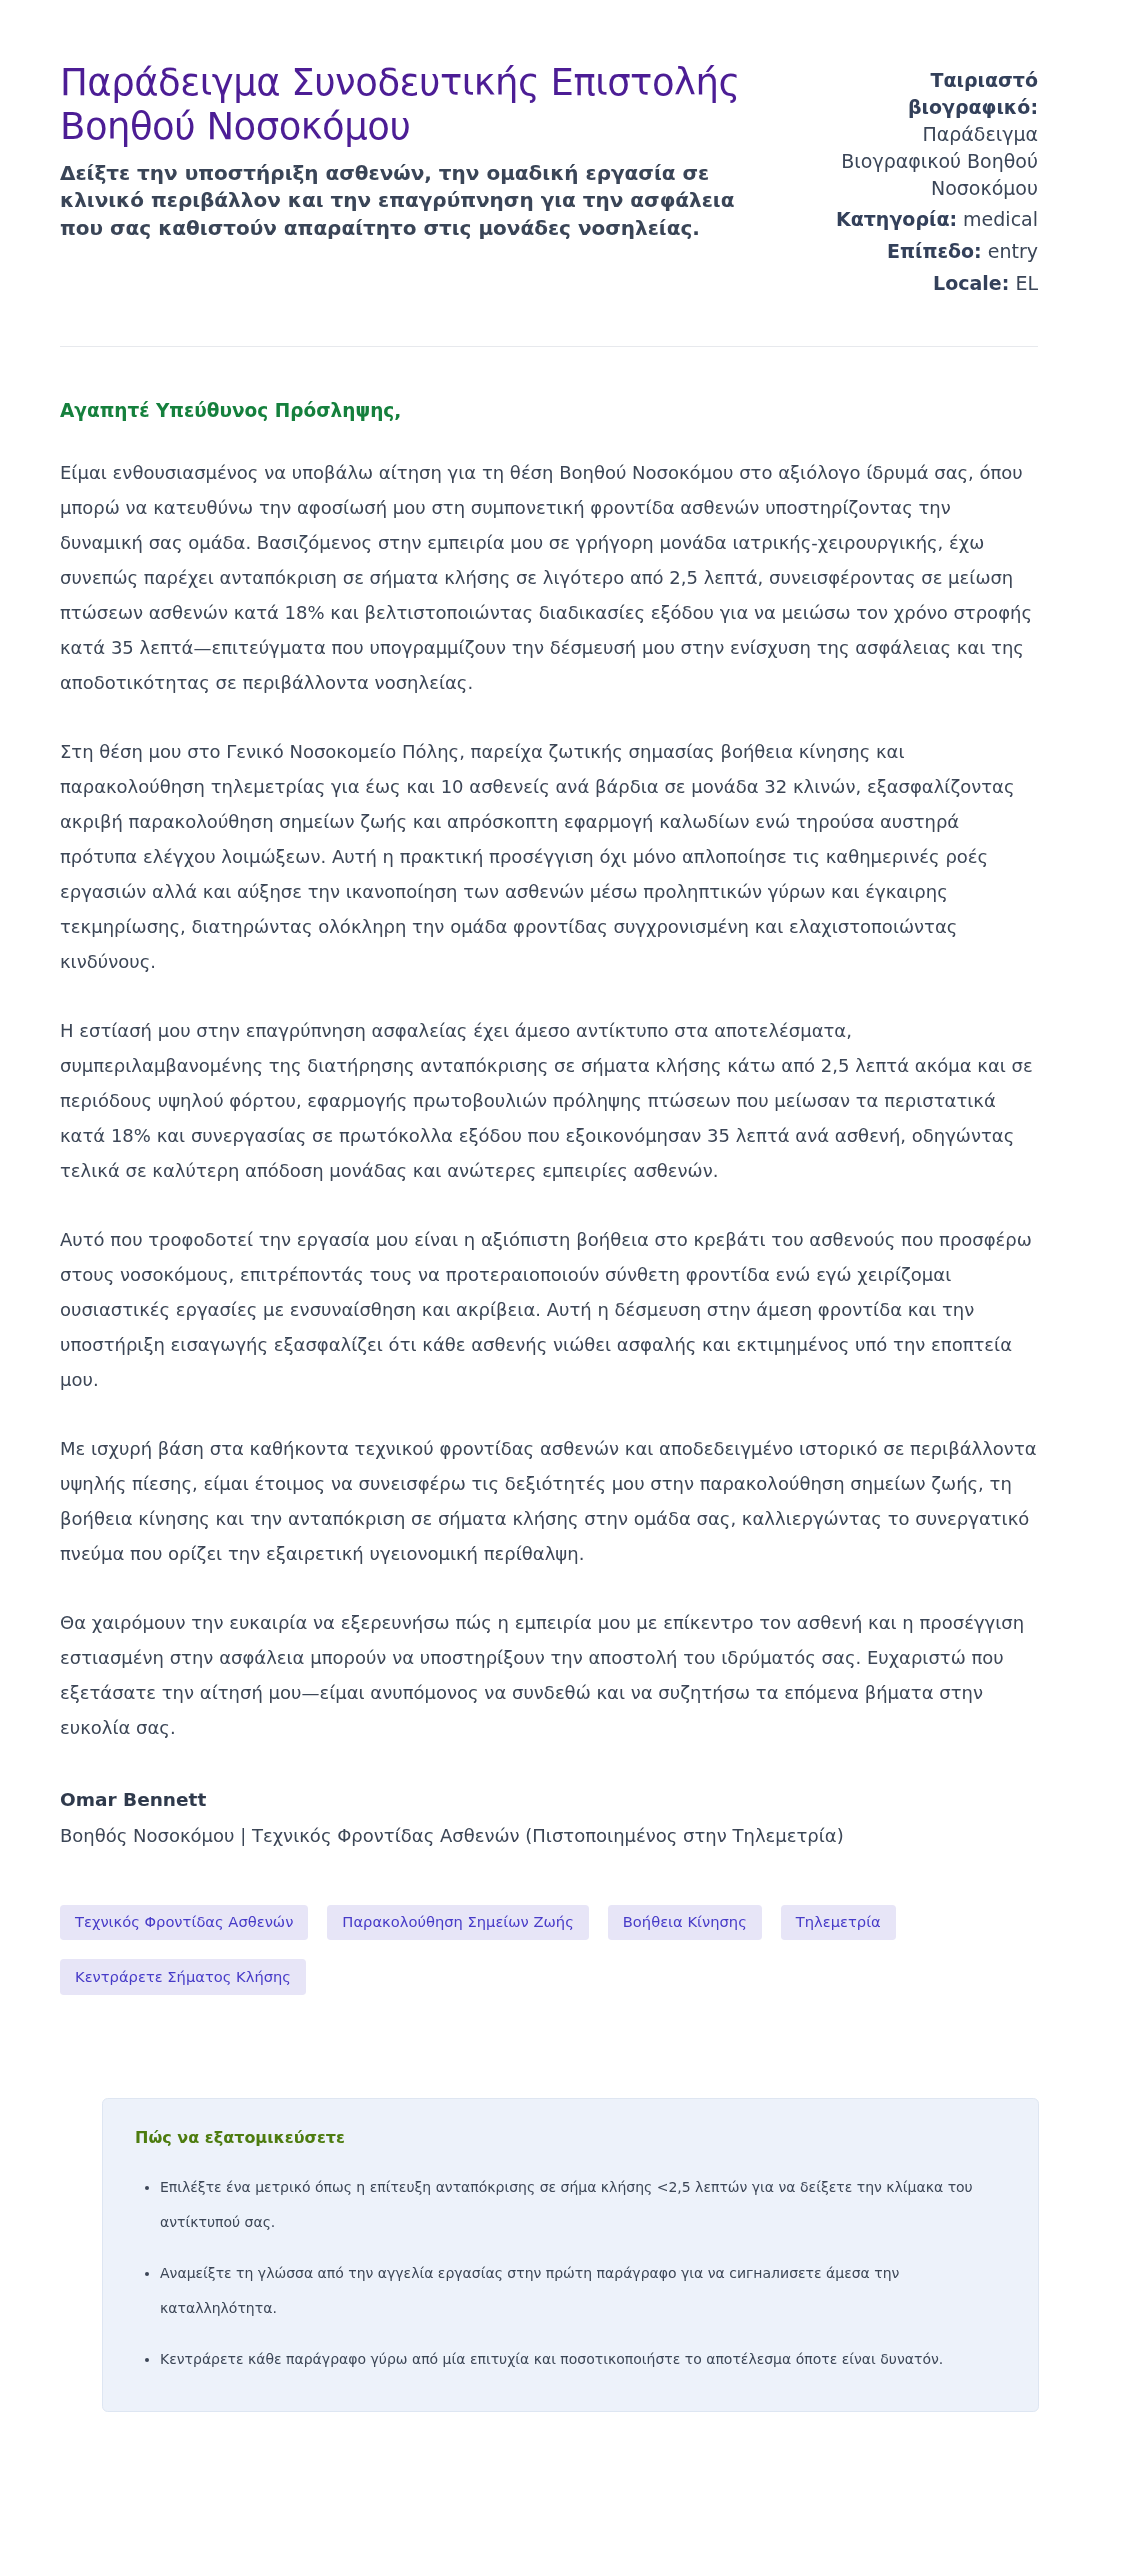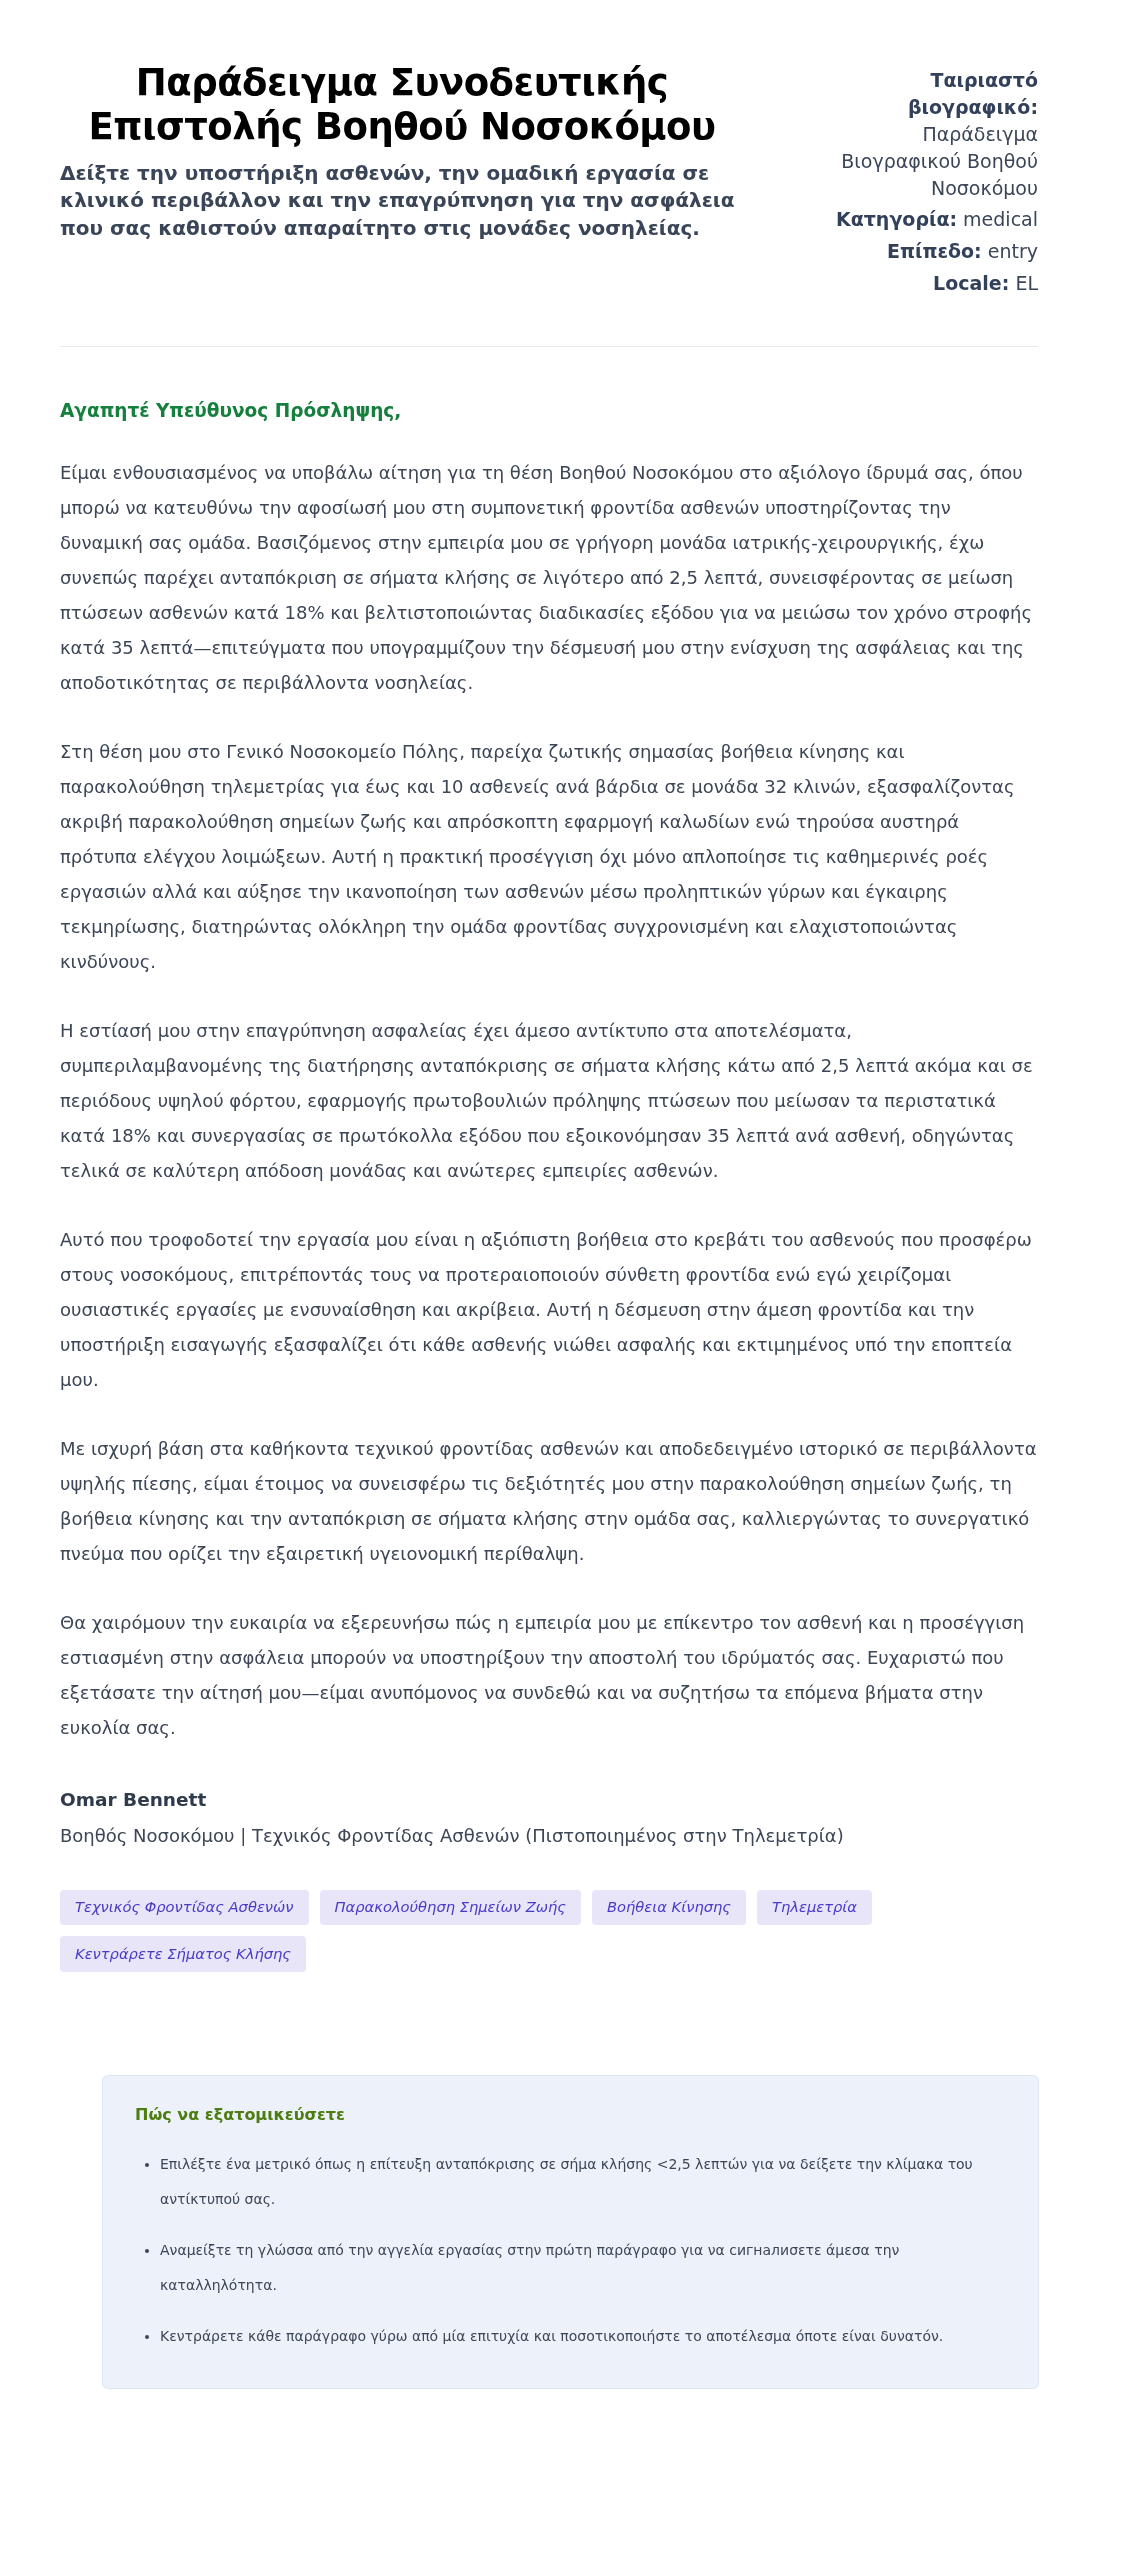--- a/index.html
+++ b/index.html
@@ -19,25 +19,24 @@
     display: flex;
     justify-content: space-between;
     align-items: flex-start;
     gap: 19px;
     min-height: 194px;
   }
   .header-left { width: 684px; }
   .page-title {
     font-size: 37px;
     line-height: 1.18;
-    font-weight: bold;
-    color: #000000;
+    font-weight: normal;
+    color: #4c1d95;
     letter-spacing: -0.5px;
     margin-bottom: 11.4px;
-    text-align: center;
   }
   .page-subtitle {
     font-size: 20px;
     font-weight: bold;
     line-height: 1.38;
     color: #3A4557;
     max-width: 675px;
   }
   .header-right {
     width: 217px;
@@ -76,26 +75,25 @@
     font-weight: bold;
     color: #2F3A4C;
   }
   .signature-title {
     margin-top: 15px;
     font-size: 18px;
     color: #3C4656;
   }
   
   .tags {
-    margin-top: 44px;
+    margin-top: 59px;
     display: flex;
     flex-wrap: wrap;
-    gap: 11px;
+    gap: 19px;
     max-width: 979px;
-    font-style: italic;
   }
   .tag {
     display: inline-block;
     background: #E7E5F7;
     color: #473BC8;
     font-size: 14.7px;
     line-height: 1;
     padding: 10.5px 15px;
     border-radius: 3.8px;
     cursor: pointer;

